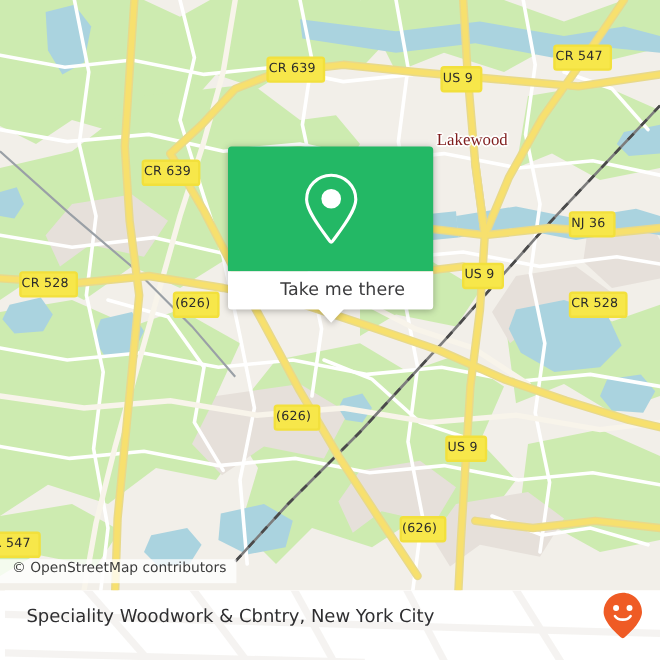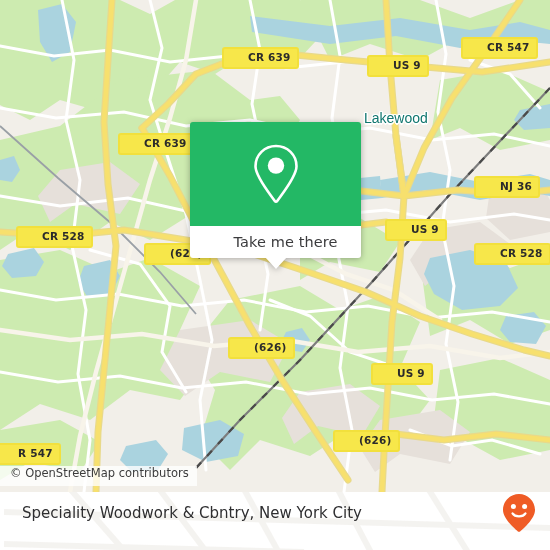--- a/index.html
+++ b/index.html
@@ -32,38 +32,38 @@
   #map-svg { position: absolute; left: 0; top: 0; }
 
   
   .shield {
     position: absolute;
     background: #ffffff;
     border: 2px solid #f2e03c;
     border-radius: 3px;
     color: #2b2b2b;
     font-family: "DejaVu Sans", sans-serif;
-    font-weight: bold;
+    font-weight: normal;
     font-size: 10.5px;
     line-height: 1;
-    padding: 3px 6px 4px 24px;
+    padding: 3px 6px 4px 0;
     white-space: nowrap;
     box-sizing: border-box;
     letter-spacing: .2px;
   }
   .shield.filled {
     background: #f7e74a;
     border-color: #f2e03c;
   }
 
   
   .place-label {
     position: absolute;
-    color: #0f766e;
-    font-family: Liberation Sans, sans-serif;
+    color: #7f1d1d;
+    font-family: Liberation Serif, serif;
     font-size: 14px;
     white-space: nowrap;
     text-shadow:
       1.5px 0 #fff, -1.5px 0 #fff, 0 1.5px #fff, 0 -1.5px #fff,
       1px 1px #fff, -1px -1px #fff, 1px -1px #fff, -1px 1px #fff;
   }
 
   
   #popup {
     position: absolute;

